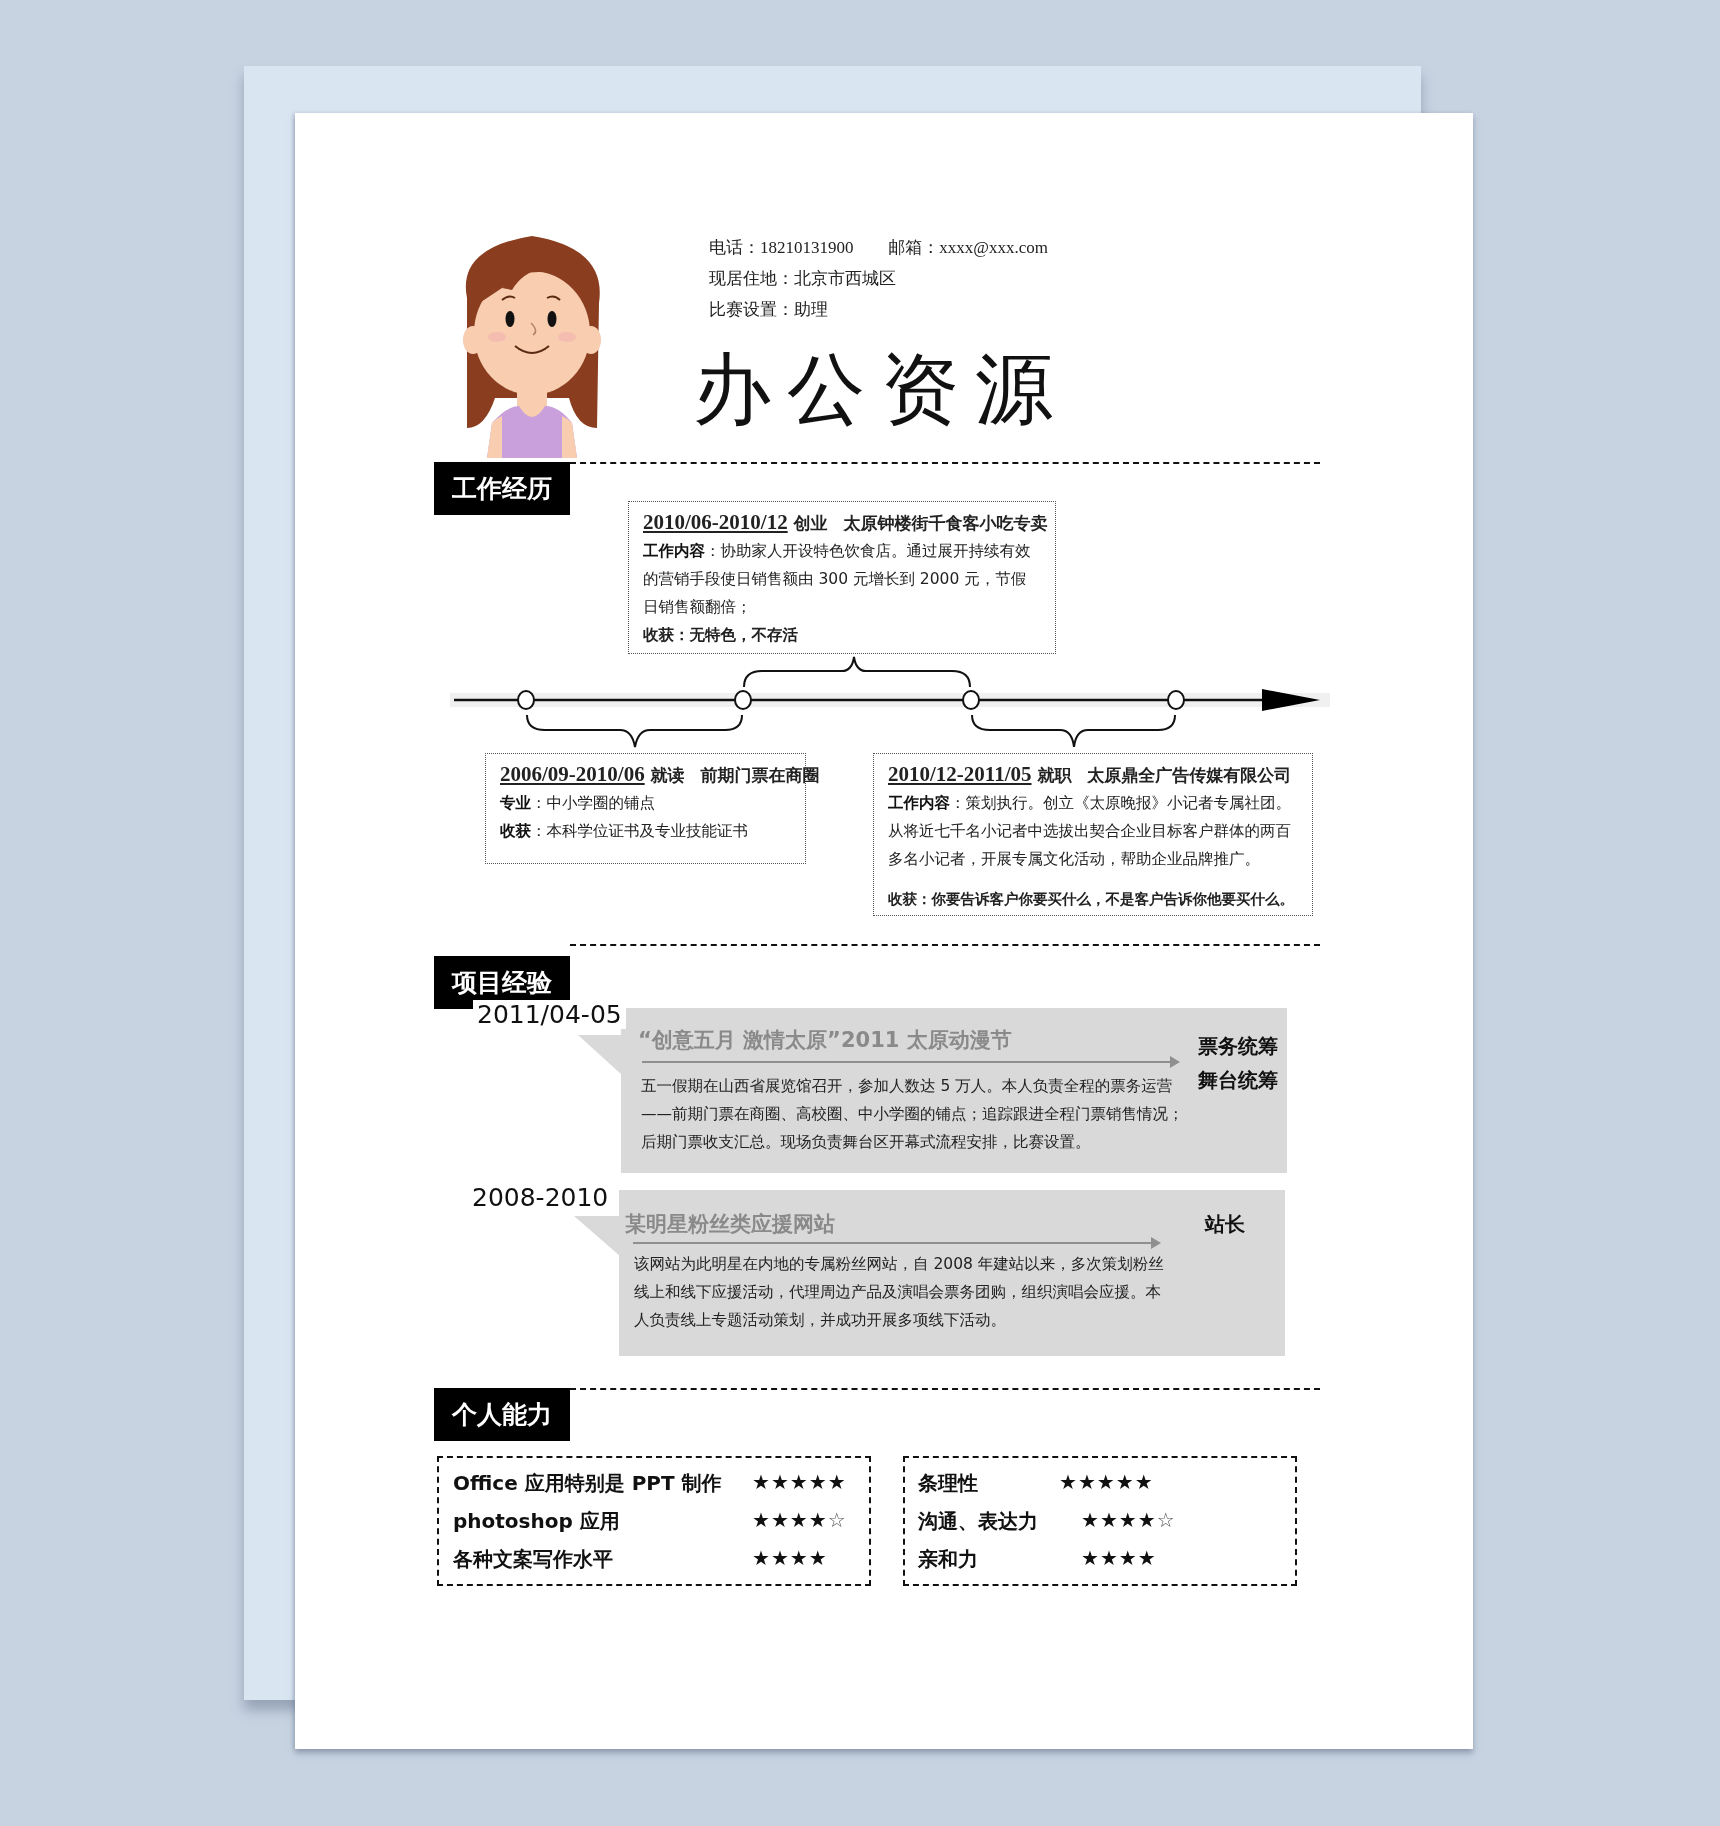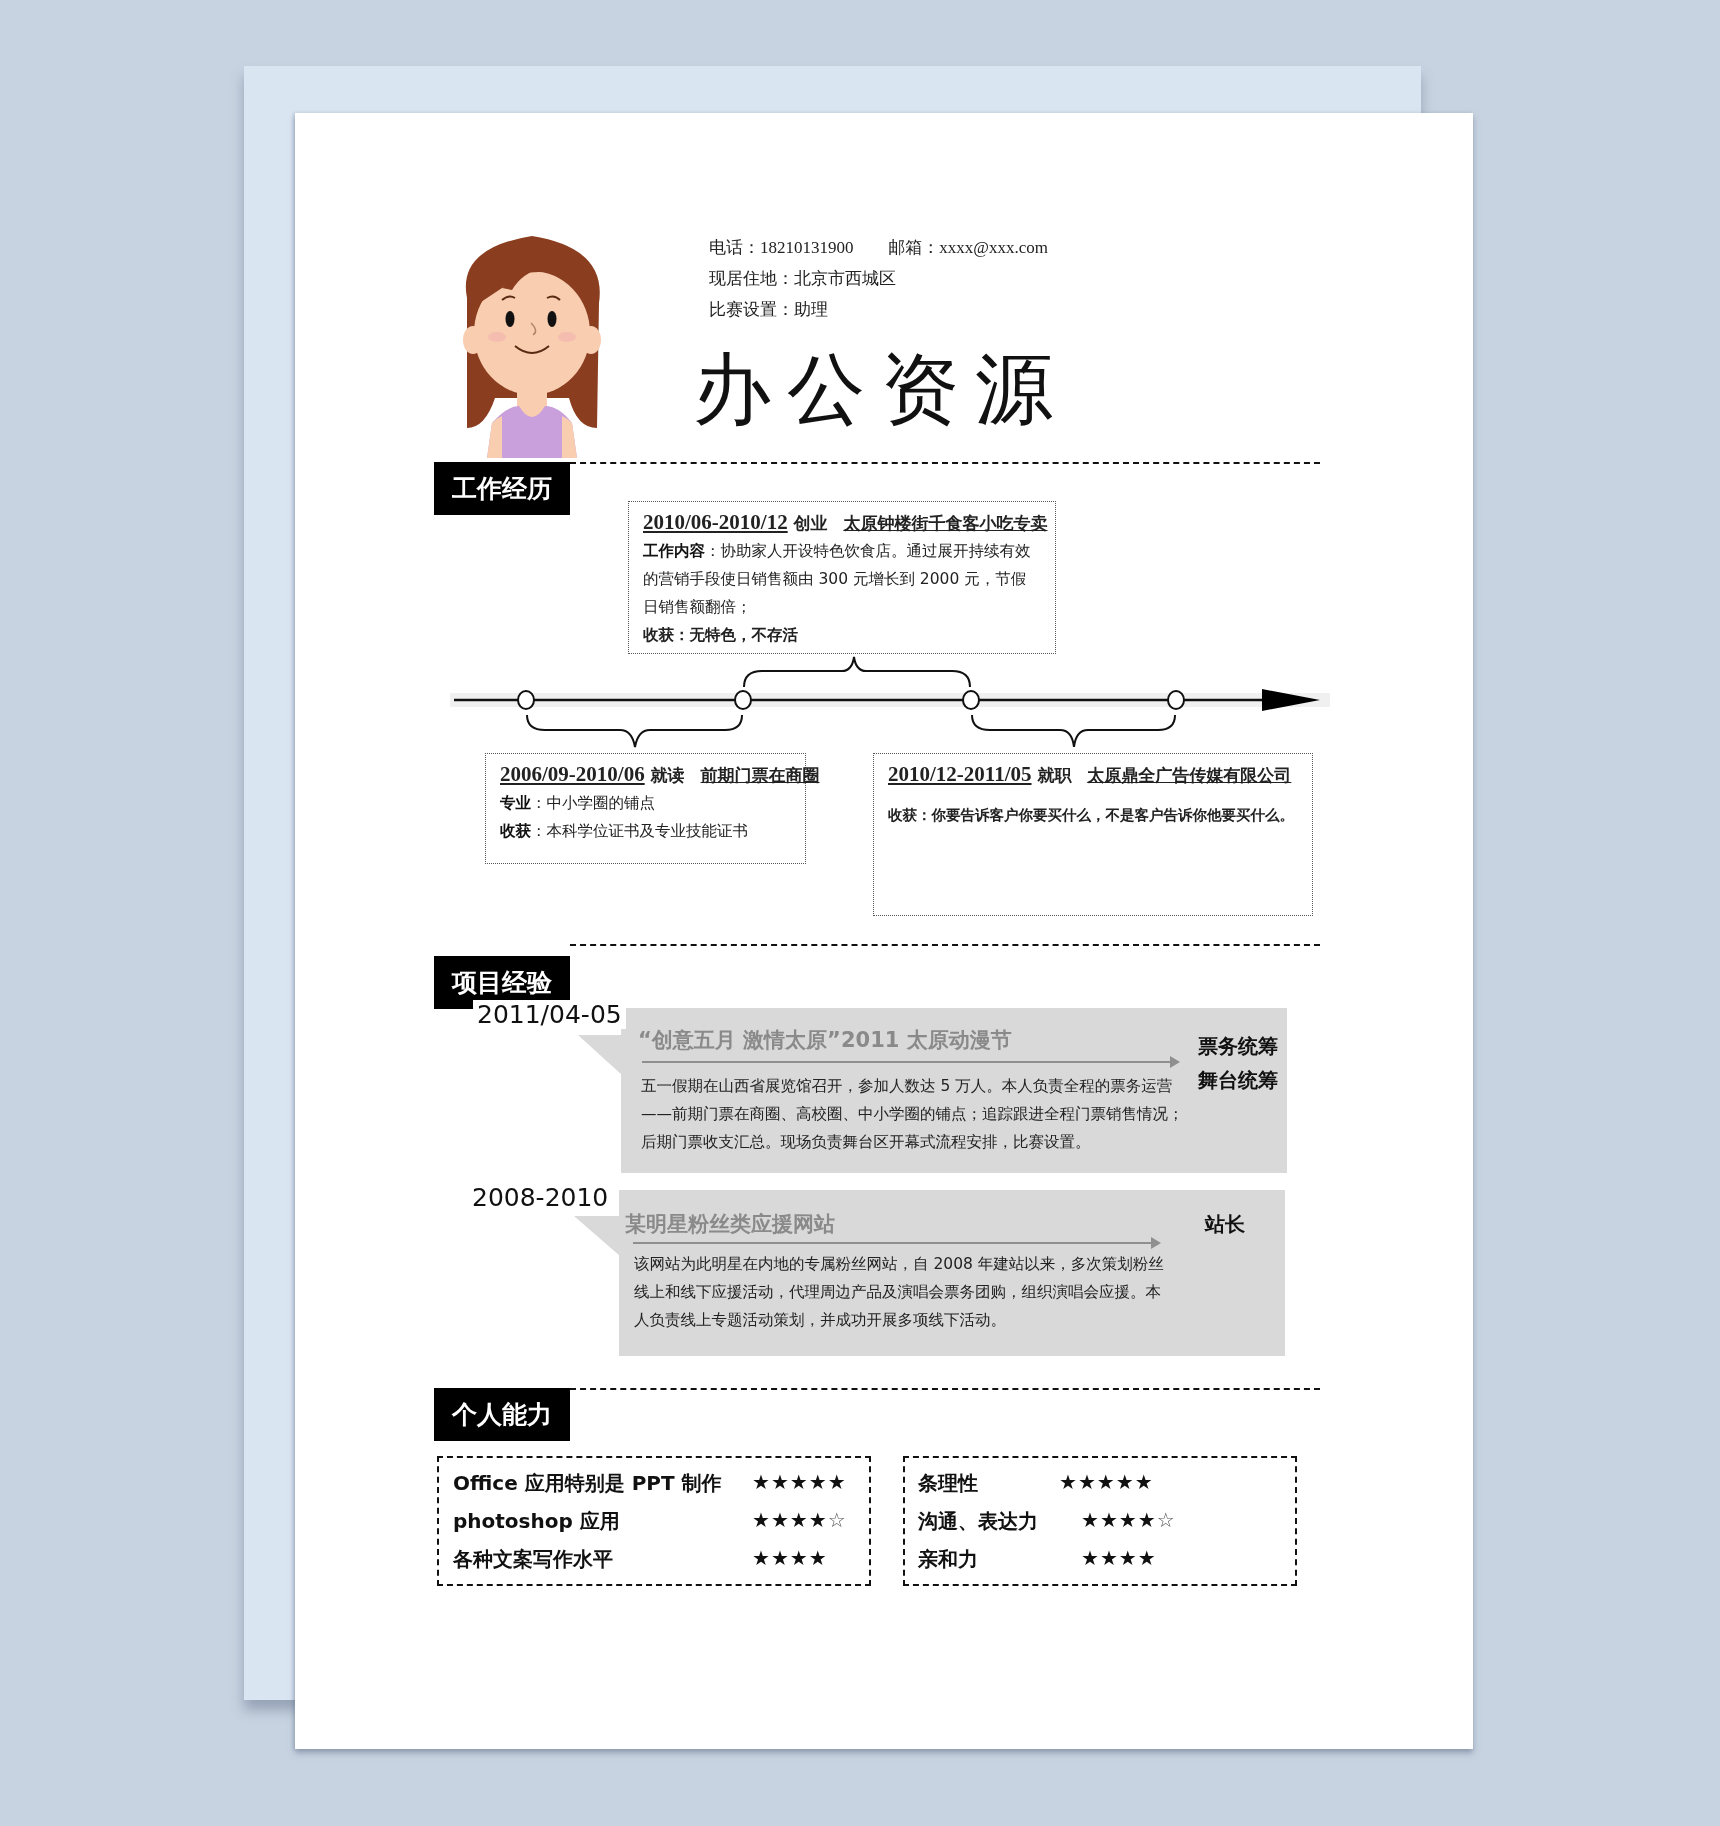--- a/index.html
+++ b/index.html
@@ -48,21 +48,21 @@
   .wbox {
     position:absolute; border:1.5px dotted #555; background:#fff;
     font-size:15.5px; line-height:28px; color:#222; padding:6px 14px;
     box-sizing:border-box;
   }
   .wbox .head { font-weight:bold; font-size:17px; white-space:nowrap; }
   .wbox .date {
     font-family:"Liberation Serif","DejaVu Serif",serif; font-weight:bold;
     text-decoration:underline; font-size:21px;
   }
-  .wbox .org { text-decoration:underline; margin-left:10px;text-align:center; }
+  .wbox .org { margin-left:10px;text-align:center; }
   .wbox b { font-weight:bold; color:#111; }
 
   
   .proj-date { position:absolute; font-size:25px; color:#111; white-space:nowrap; background:#fff; padding:0 4px; }
   .proj-box { position:absolute; background:#d9d9d9; }
   .proj-title { position:absolute; font-size:21px; font-weight:bold; color:#8a8a8a; white-space:nowrap; }
   .proj-arrow { position:absolute; height:2px; background:#8f8f8f; }
   .proj-arrow::after {
     content:""; position:absolute; right:-8px; top:-5px;
     border-left:10px solid #8f8f8f; border-top:6px solid transparent; border-bottom:6px solid transparent;
@@ -168,20 +168,21 @@
   <div><b>专业</b><span>：中小学圈的铺点</span></div>
   <div><b>收获</b><span>：本科学位证书及专业技能证书</span></div>
 </div>
 
 <div class="wbox" style="left:873px; top:753px; width:440px; height:163px;">
   <div class="head">
     <span class="date">2010/12-2011/05</span>
     <span>就职</span>
     <span class="org">太原鼎全广告传媒有限公司</span>
   </div>
+  <div><b>工作内容</b><span>：策划执行。创立《太原晚报》小记者专属社团。从将近七千名小记者中选拔出契合企业目标客户群体的两百多名小记者，开展专属文化活动，帮助企业品牌推广。</span></div>
   <div style="font-weight:bold; font-size:14.5px;margin-top:12px;"><span>收获</span><span>：你要告诉客户你要买什么，不是客户告诉你他要买什么。</span></div>
 </div>
 
 <div class="dash-line" style="top:944px;"></div>
 <div class="sec-tag" style="top:956px;">项目经验</div>
 
 <svg class="abs" style="left:578px; top:1008px;" width="44" height="70">
   <polygon points="0,27 44,27 44,67" fill="#d9d9d9"></polygon>
 </svg>
 <div class="proj-box" style="left:621px; top:1008px; width:666px; height:165px;"></div>

